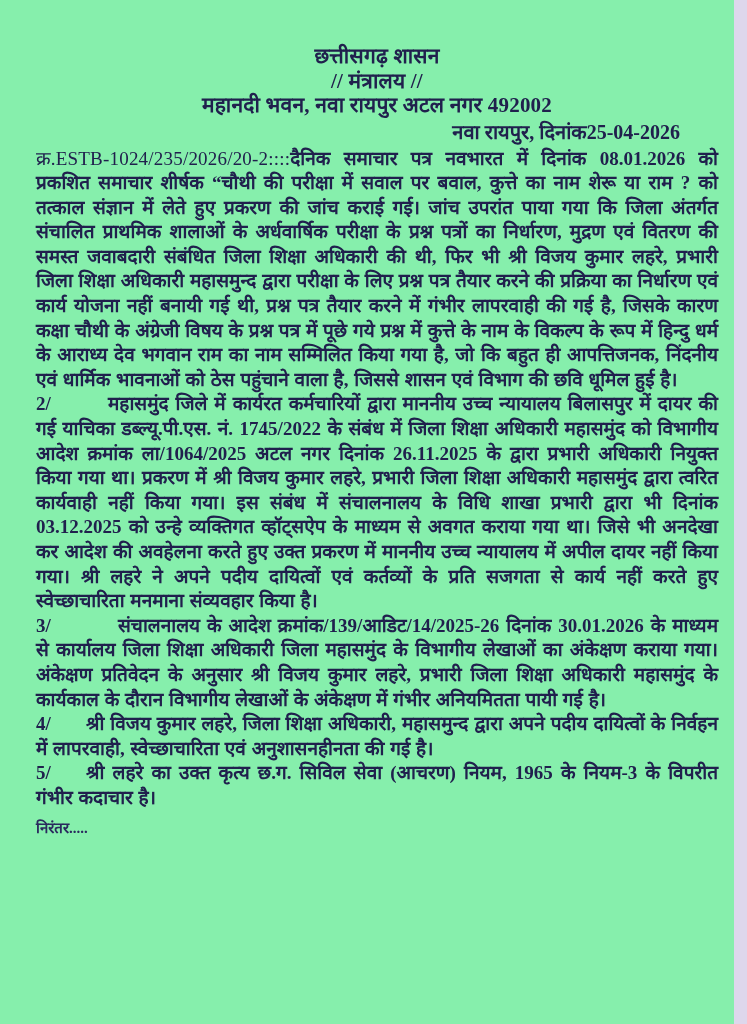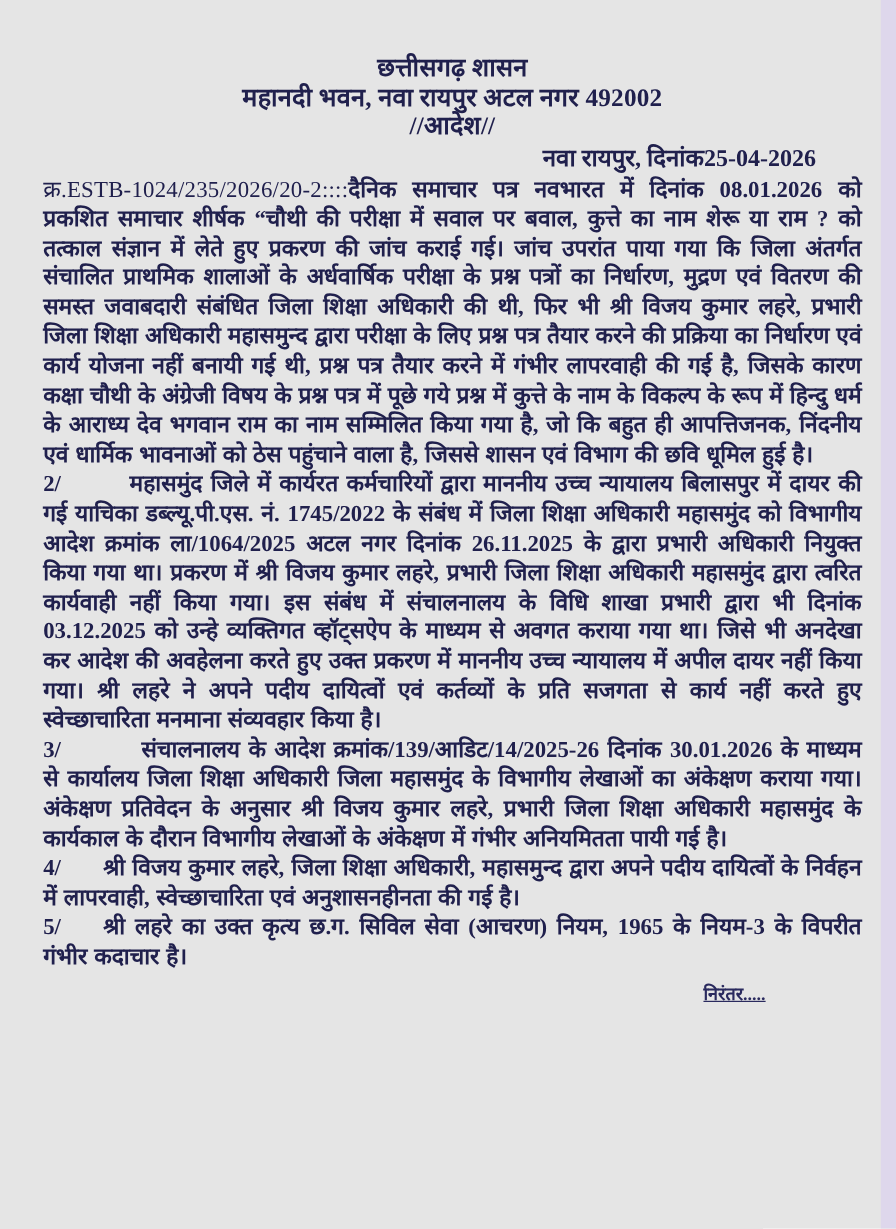--- a/index.html
+++ b/index.html
@@ -5,21 +5,21 @@
   html, body {
     margin: 0;
     padding: 0;
     background: #ffffff;
     font-family: "Liberation Serif", "DejaVu Sans", serif;
   }
   .sheet {
     position: relative;
     width: 747px;
     height: 1024px;
-    background: #e5e5e5;
+    background: #86efac;
     overflow: hidden;
   }
   .edge-strip {
     position: absolute;
     top: 0;
     right: 0;
     width: 13px;
     height: 1024px;
     background: #ded7ec;
   }
@@ -61,40 +61,38 @@
   }
   .num {
     display: inline-block;
     font-weight: 600;
   }
   .p2 .num { width: 72px; }
   .p3 .num { width: 82px; }
   .p4 .num { width: 50px; }
   .p5 .num { width: 50px; }
   .footer-line {
-    text-align: right;
     padding-right: 80px;
     font-size: 15px;
     font-weight: 600;
     margin-top: 6px;
     color: #2a2a5e;
-    text-decoration: underline;
   }
 </style>
 </head>
 <body>
 
 <div class="sheet">
 
   <div class="content">
 
     <div class="letterhead">
       <div>छत्तीसगढ़ शासन</div>
+      <div>// मंत्रालय //</div>
       <div>महानदी भवन, नवा रायपुर अटल नगर 492002</div>
-      <div>//आदेश//</div>
     </div>
 
     <div class="date-line">नवा रायपुर, दिनांक25-04-2026</div>
 
     <div class="body-text">
 
       <div class="para p1"><span class="bold-prefix">क्र.ESTB-1024/235/2026/20-2::::</span><span>दैनिक समाचार पत्र नवभारत में दिनांक 08.01.2026 को प्रकशित समाचार शीर्षक “चौथी की परीक्षा में सवाल पर बवाल, कुत्ते का नाम शेरू या राम ? को तत्काल संज्ञान में लेते हुए प्रकरण की जांच कराई गई। जांच उपरांत पाया गया कि जिला अंतर्गत संचालित प्राथमिक शालाओं के अर्धवार्षिक परीक्षा के प्रश्न पत्रों का निर्धारण, मुद्रण एवं वितरण की समस्त जवाबदारी संबंधित जिला शिक्षा अधिकारी की थी, फिर भी श्री विजय कुमार लहरे, प्रभारी जिला शिक्षा अधिकारी महासमुन्द द्वारा परीक्षा के लिए प्रश्न पत्र तैयार करने की प्रक्रिया का निर्धारण एवं कार्य योजना नहीं बनायी गई थी, प्रश्न पत्र तैयार करने में गंभीर लापरवाही की गई है, जिसके कारण कक्षा चौथी के अंग्रेजी विषय के प्रश्न पत्र में पूछे गये प्रश्न में कुत्ते के नाम के विकल्प के रूप में हिन्दु धर्म के आराध्य देव भगवान राम का नाम सम्मिलित किया गया है, जो कि बहुत ही आपत्तिजनक, निंदनीय एवं धार्मिक भावनाओं को ठेस पहुंचाने वाला है, जिससे शासन एवं विभाग की छवि धूमिल हुई है।</span></div>
 
       <div class="para p2"><span class="num">2/</span><span>महासमुंद जिले में कार्यरत कर्मचारियों द्वारा माननीय उच्च न्यायालय बिलासपुर में दायर की गई याचिका डब्ल्यू.पी.एस. नं. 1745/2022 के संबंध में जिला शिक्षा अधिकारी महासमुंद को विभागीय आदेश क्रमांक ला/1064/2025 अटल नगर दिनांक 26.11.2025 के द्वारा प्रभारी अधिकारी नियुक्त किया गया था। प्रकरण में श्री विजय कुमार लहरे, प्रभारी जिला शिक्षा अधिकारी महासमुंद द्वारा त्वरित कार्यवाही नहीं किया गया। इस संबंध में संचालनालय के विधि शाखा प्रभारी द्वारा भी दिनांक 03.12.2025 को उन्हे व्यक्तिगत व्हॉट्सऐप के माध्यम से अवगत कराया गया था। जिसे भी अनदेखा कर आदेश की अवहेलना करते हुए उक्त प्रकरण में माननीय उच्च न्यायालय में अपील दायर नहीं किया गया। श्री लहरे ने अपने पदीय दायित्वों एवं कर्तव्यों के प्रति सजगता से कार्य नहीं करते हुए स्वेच्छाचारिता मनमाना संव्यवहार किया है।</span></div>
 

